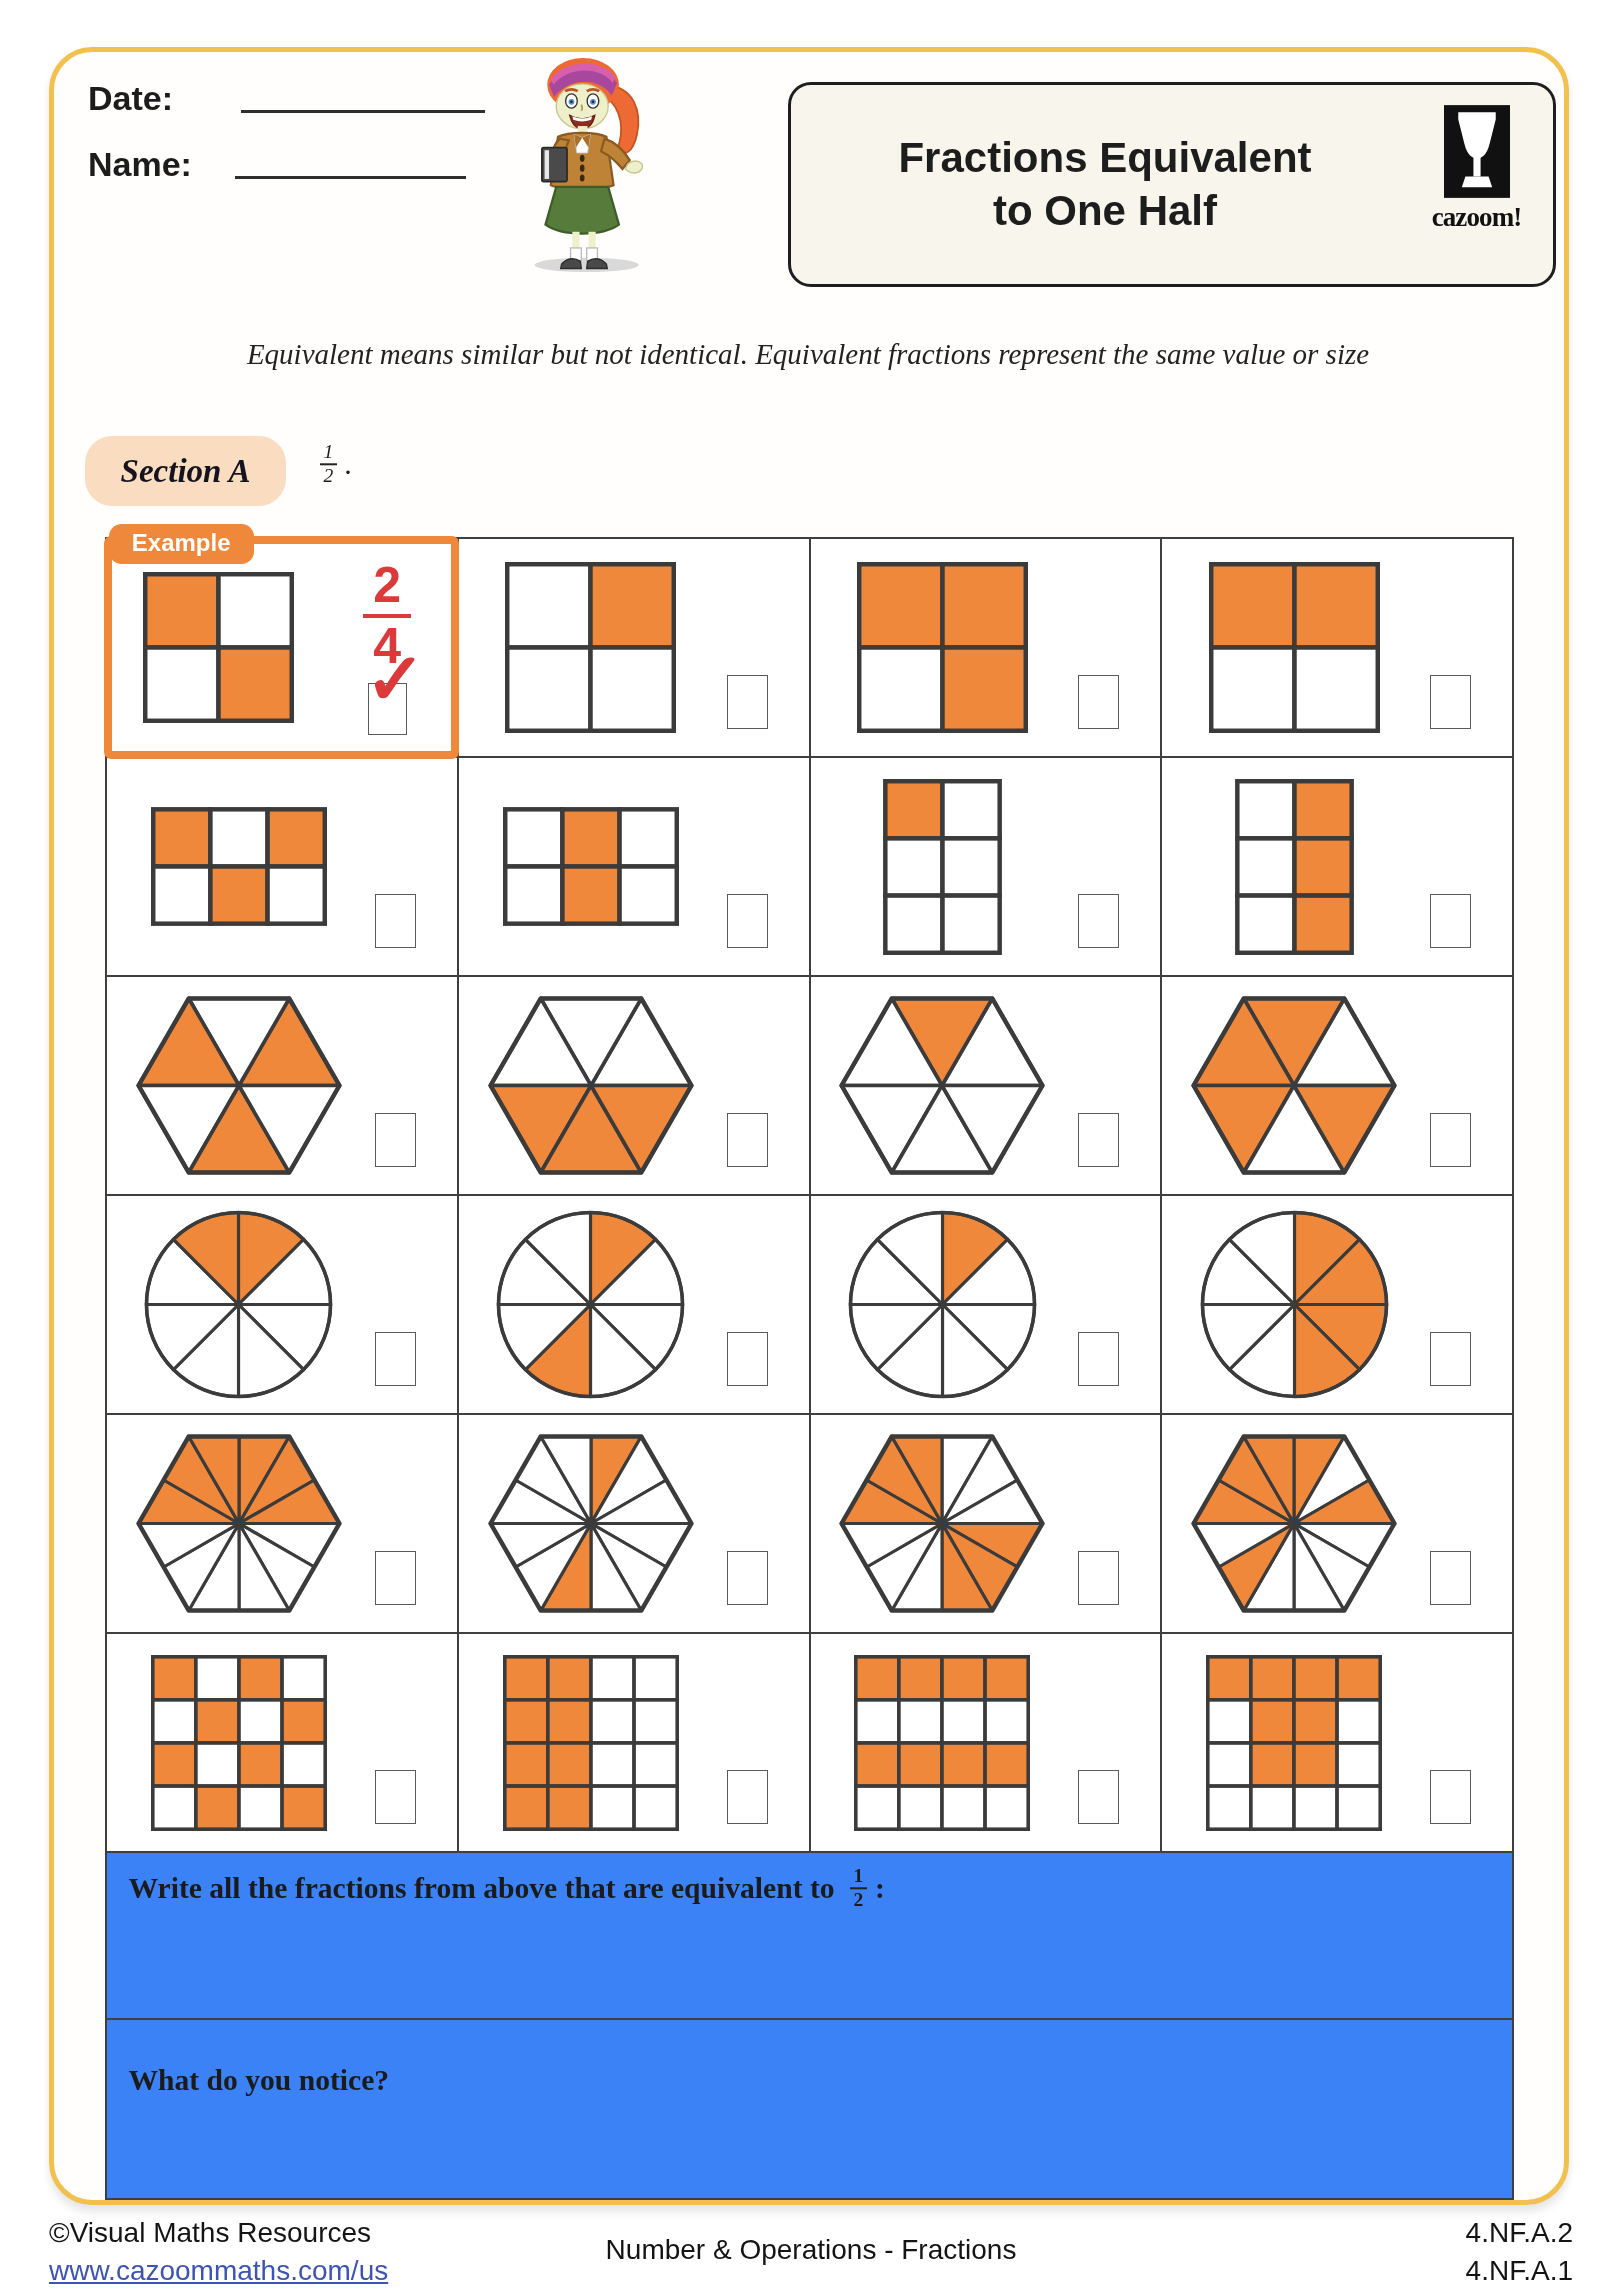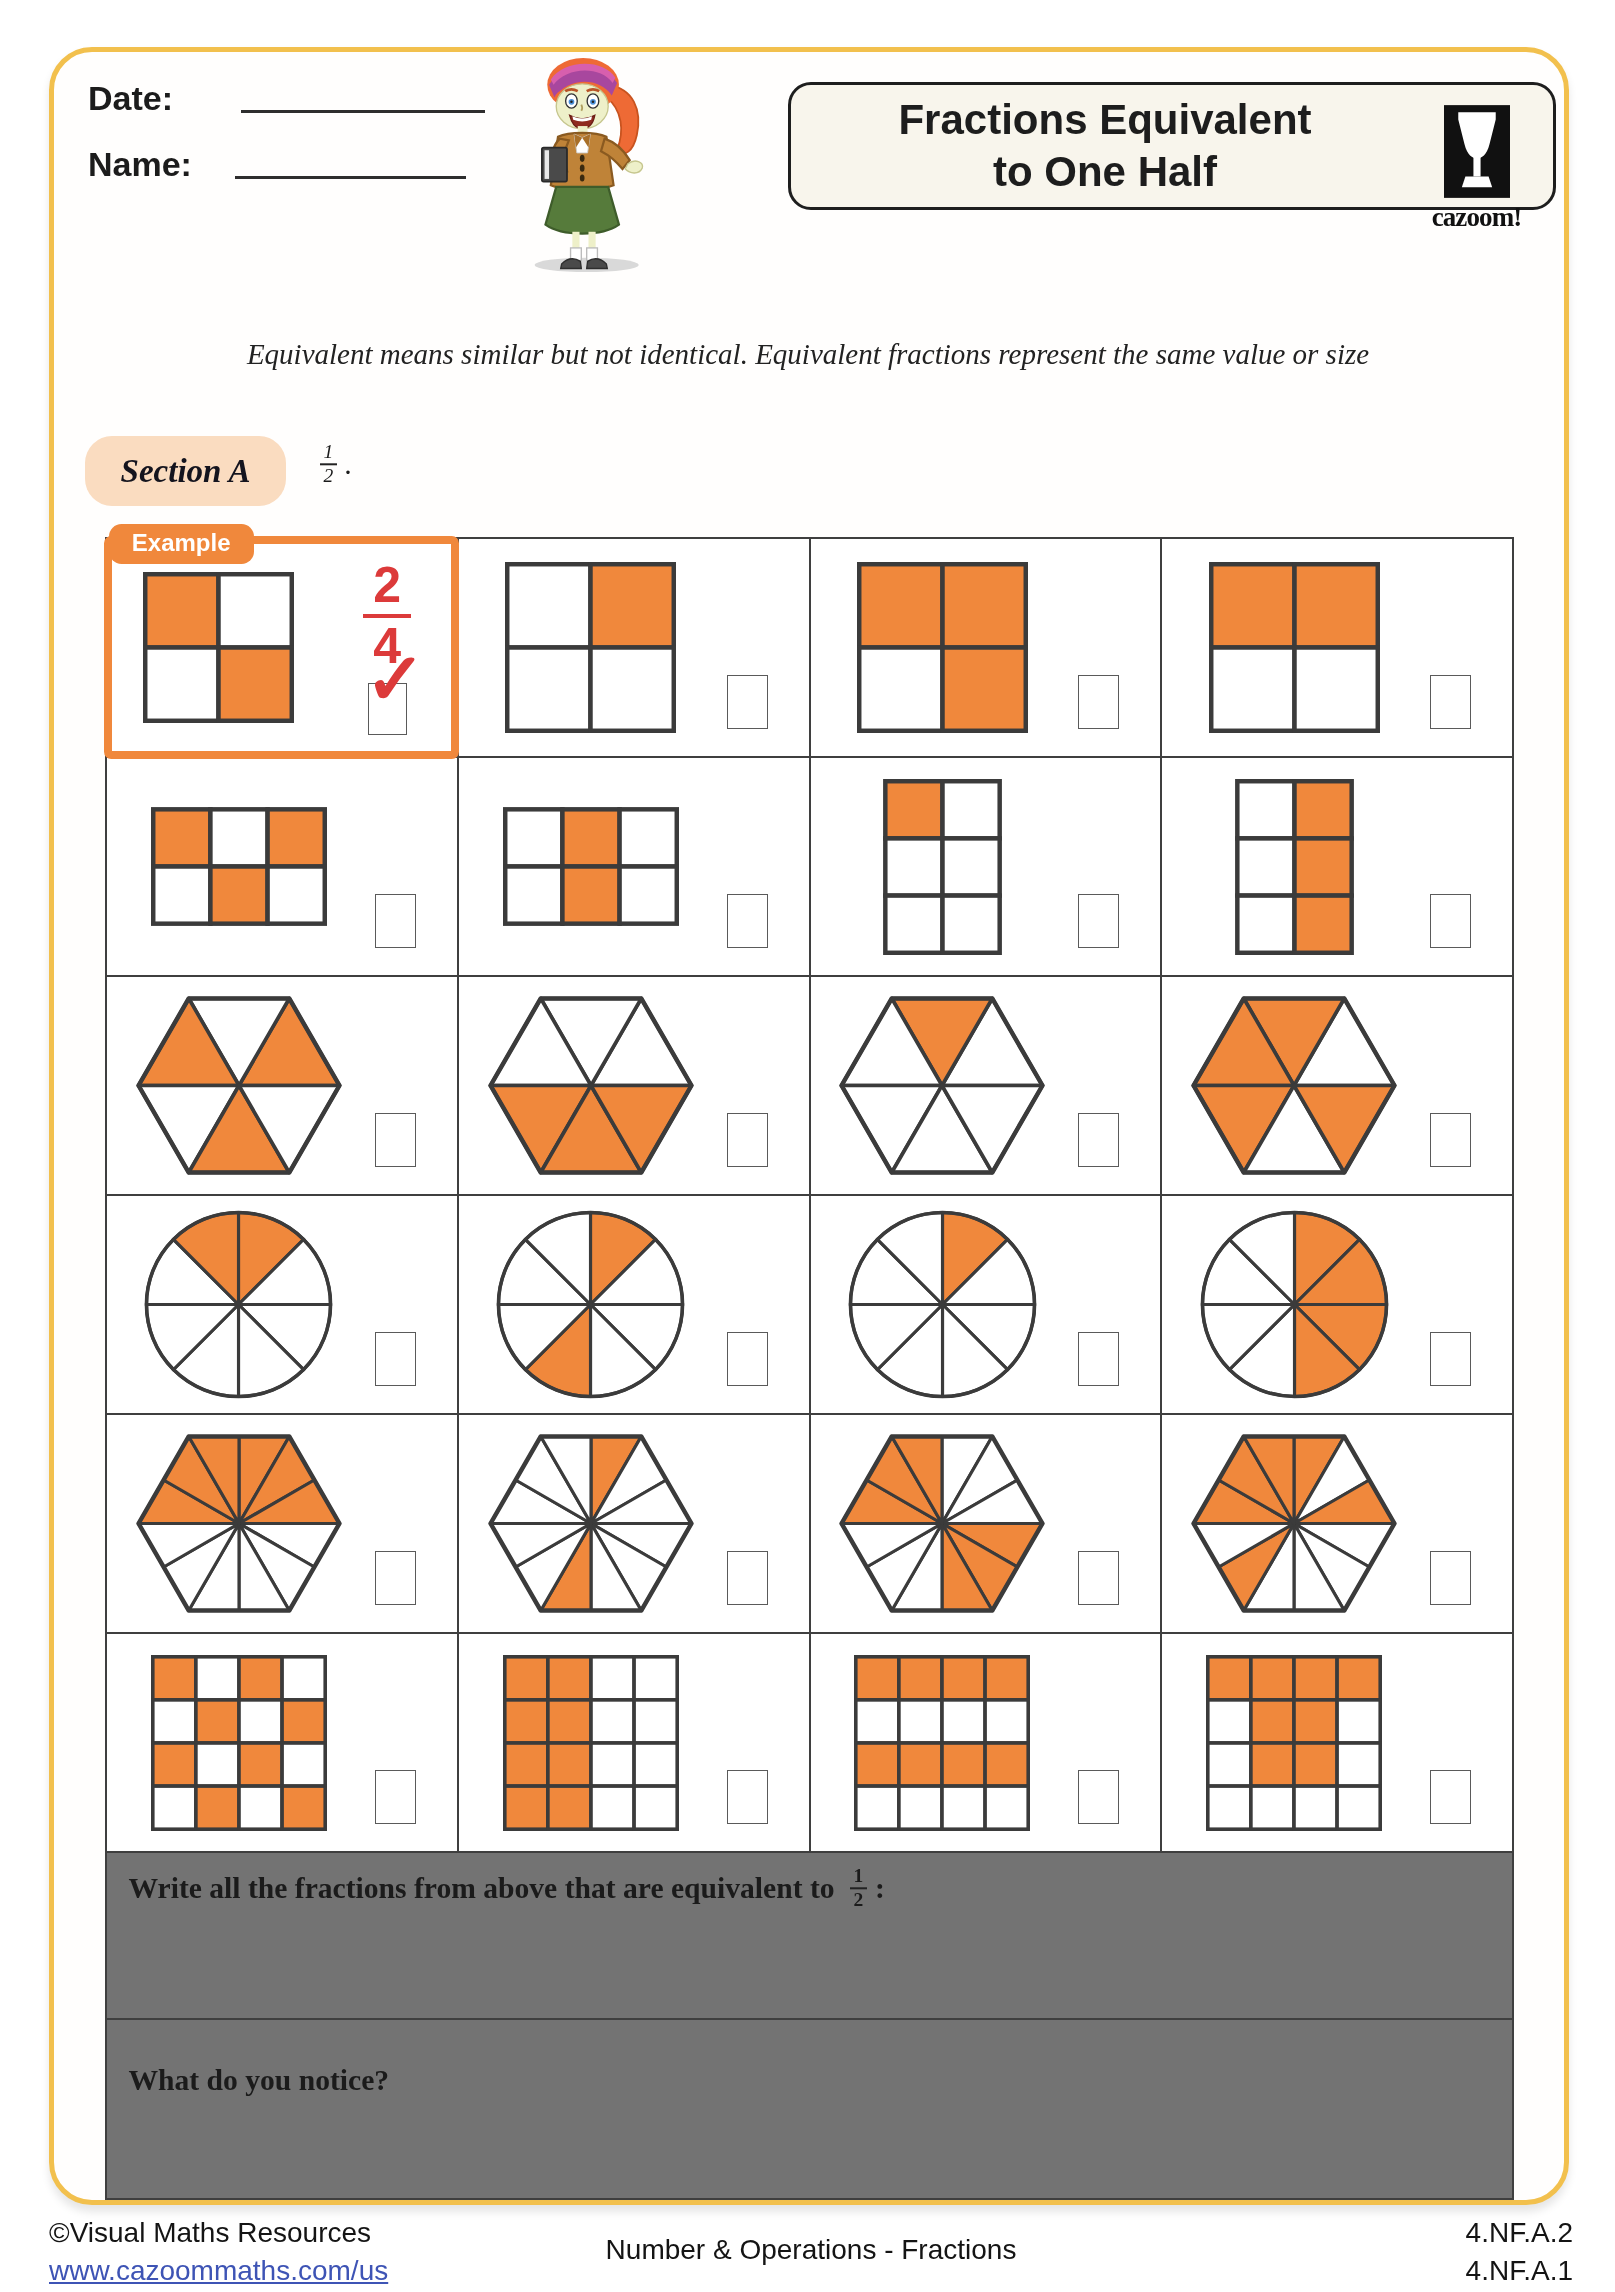--- a/index.html
+++ b/index.html
@@ -15,41 +15,41 @@
   .nd-row { display:flex; align-items:flex-end; margin-bottom:27px; }
   .nd-label { font-weight:700; font-size:34px; color:#1c1c1c; width:106px; }
   .nd-line { display:inline-block; height:2.7px; background:#2e2e2e; margin-bottom:5.4px; }
   .nd-line.name { width:231px; margin-left:41px; }
   .nd-line.date { width:244px; margin-left:47px; }
 
   
   .girl { position:absolute; left:513px; top:49px; }
 
   
-  .title-box { position:absolute; left:788px; top:82px; width:768px; height:128px;
+  .title-box { position:absolute; left:788px; top:82px; width:768px; height:205px;
                border:3.6px solid #1e1e1e; border-radius:23px; background:#F8F5EC; }
   .title-text { position:absolute; left:36px; right:170px; top:0; bottom:0;
                 display:flex; flex-direction:column; justify-content:center; text-align:center;
                 font-weight:700; font-size:42px; color:#1d1d1d; line-height:1.25; }
   .logo { position:absolute; right:23px; top:19.7px; width:107px; text-align:center; }
   .logo-text { font-family:"Liberation Serif", serif; font-weight:700; font-size:27px; color:#111; margin-top:1.8px; letter-spacing:-0.9px; }
 
   
   .intro { position:absolute; left:107px; top:333px; width:1402px; text-align:center;
            font-family:"Liberation Serif", serif; font-style:italic; font-size:29px; color:#222; line-height:1.45; }
 
   
   .section-pill { position:absolute; left:85px; top:436px; width:201px; height:70px;
                   background:#FADCC0; border-radius:27px; display:flex; align-items:center; justify-content:center;
                   font-family:"Liberation Serif", serif; font-style:italic; font-weight:700; font-size:33px; color:#14141e; }
   .instruction { position:absolute; left:312px; top:445px; width:1205px;
                  font-family:"Liberation Serif", serif; font-style:italic; font-size:29.6px; color:#1b1b1b; }
 
   
-  .ftable { position:absolute; left:105px; top:537px; width:1409px; background:#737373; border:2.7px solid #3f3f3f; }
+  .ftable { position:absolute; left:105px; top:537px; width:1409px; background:#3b82f6; border:2.7px solid #3f3f3f; }
   .shape-row { display:flex; height:219px; border-bottom:2.2px solid #3f3f3f; }
   .fcell { flex:1; position:relative; border-right:2.2px solid #3f3f3f; background:#fff; }
   .fcell:last-child { border-right:none; }
   .shape-wrap { position:absolute; left:0; right:86px; top:0; bottom:0;
                 display:flex; align-items:center; justify-content:center; }
   .checkbox { position:absolute; right:41px; bottom:27px; width:41px; height:54px;
               border:1.8px solid #5a5a5a; background:#fff; }
 
   
   .example-cell .shape-wrap { left:12.5px; right:140px; }

